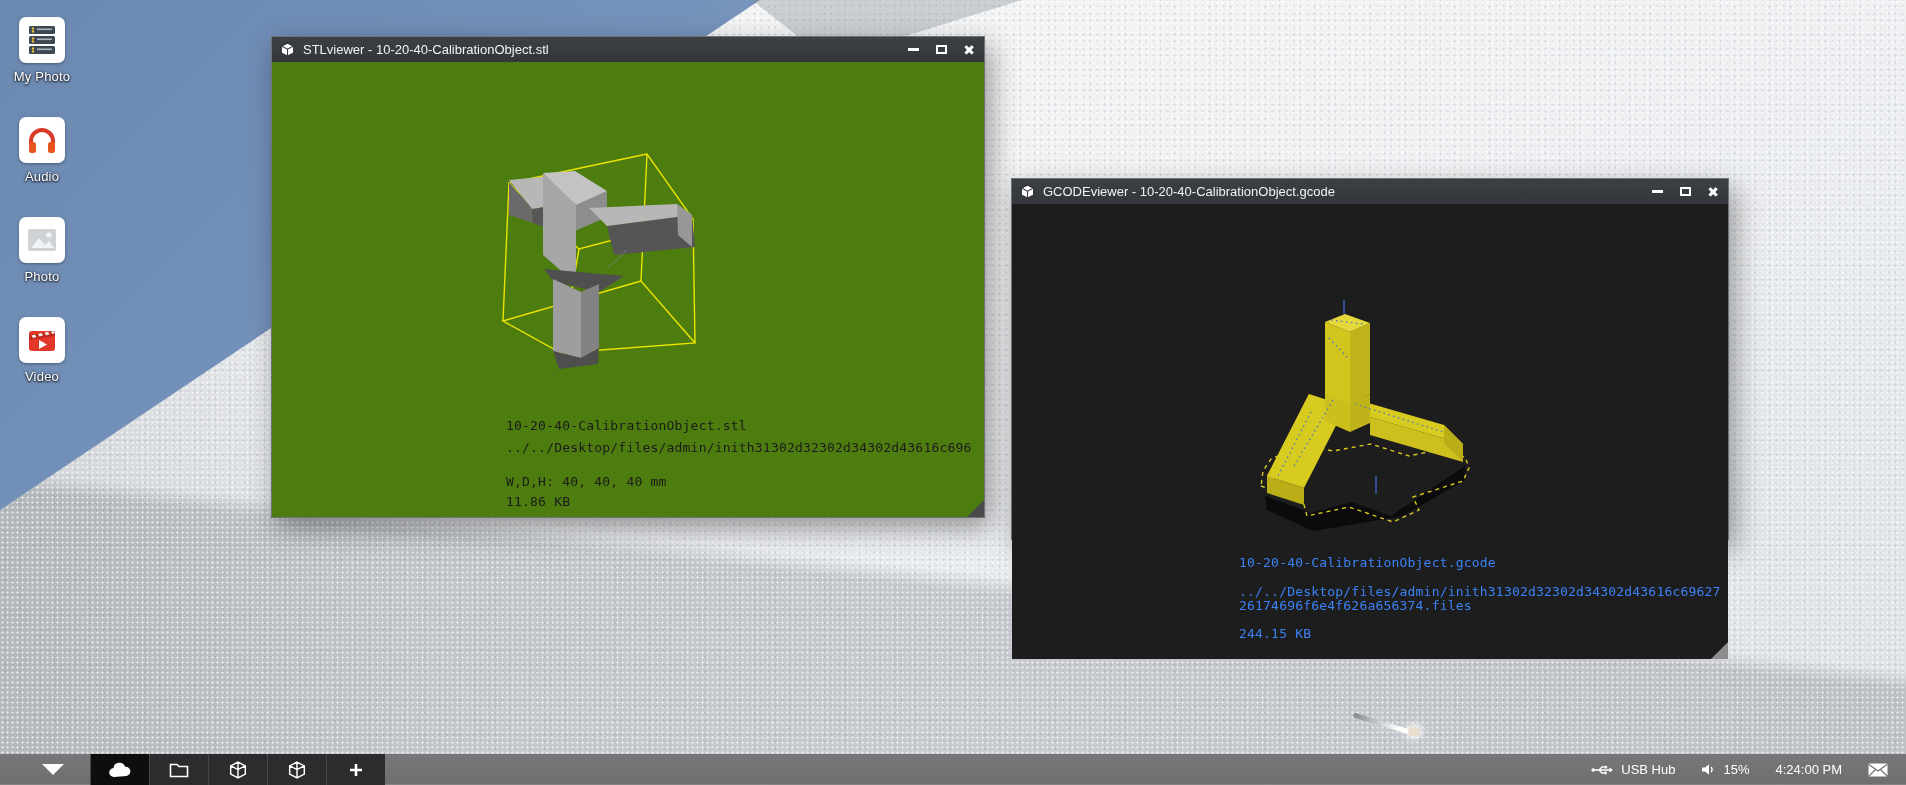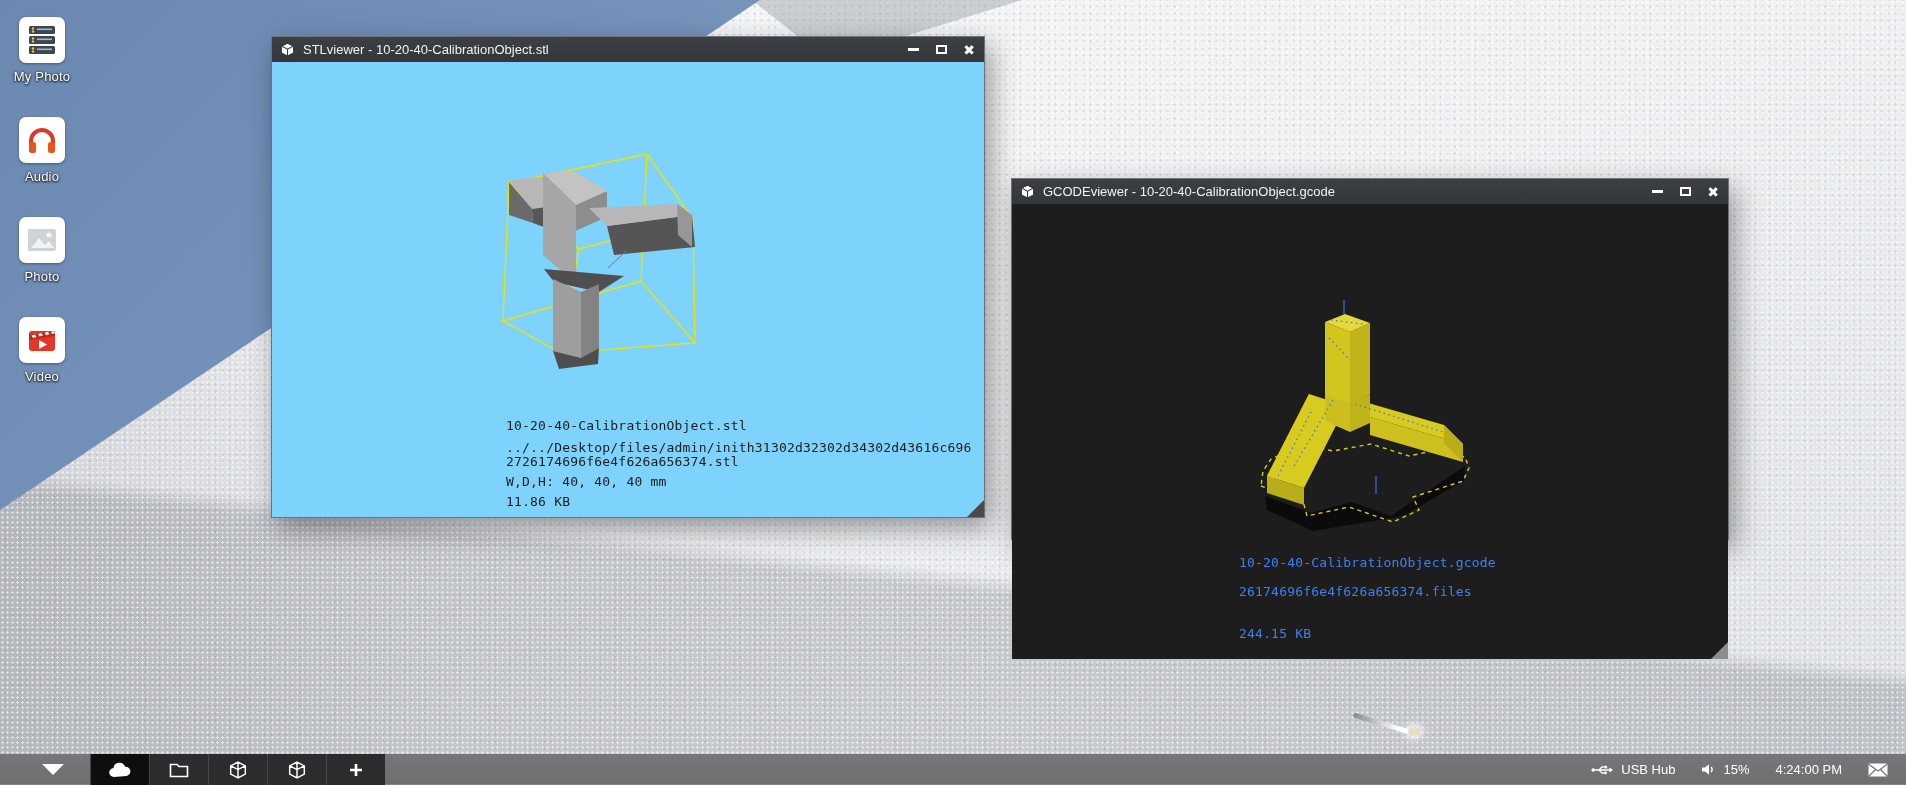--- a/index.html
+++ b/index.html
@@ -43,21 +43,21 @@
     padding:0 8px; color:#f2f2f2; }
   .titlebar .ttl { font-size:13px; margin-left:8px; white-space:nowrap; overflow:hidden; flex:1; }
   .winbtns { display:flex; align-items:center; gap:14px; margin-left:8px; }
   .wbtn { width:14px; height:14px; display:flex; align-items:center; justify-content:center; cursor:pointer; }
   .wbtn .min-glyph { width:11px; height:3px; background:#fff; }
   .wbtn .max-glyph { width:11px; height:9px; border:2px solid #fff; }
   .wbtn .cls-glyph { color:#fff; font-size:14px; font-weight:bold; line-height:1;
     font-family:"DejaVu Sans", sans-serif; }
   .win-content { position:relative; width:100%; height:455px; overflow:hidden; }
   .mono { font-family:"DejaVu Sans Mono", monospace; font-size:13px; letter-spacing:.2px; line-height:14px; }
-  .stl-content { background:#7dd3fc; color:#1c1c1c; }
+  .stl-content { background:#4d7c0f; color:#1c1c1c; }
   .gcode-content { background:#1d1d1d; color:#3b82f6; }
   .grip { position:absolute; right:0; bottom:0; width:0; height:0;
     border-left:17px solid transparent; }
   .grip-dark { border-bottom:17px solid #4a4a4a; }
   .grip-lite { border-bottom:17px solid #8d8d8d; }
   .abs { position:absolute; }
 
   
   .taskbar { position:absolute; left:0; top:754px; width:1906px; height:31px;
     background:linear-gradient(#77777a,#6e6e71); display:flex; align-items:stretch;
@@ -190,21 +190,20 @@
 
           <polygon points="72,128 72,200 100,207 100,141" fill="#9e9e9e"></polygon>
           <polygon points="100,141 118,133 118,197 100,207" fill="#838383"></polygon>
           <polygon points="72,200 100,207 118,197 117,213 78,218" fill="#4e4e4e"></polygon>
         </g>
       </svg>
 
       <div class="mono abs" style="left:234px; top:357px;">10-20-40-CalibrationObject.stl</div>
       <div class="mono abs" style="left:234px; top:379px; width:478px;">
         <div>../../Desktop/files/admin/inith31302d32302d34302d43616c696</div>
-        <div>2726174696f6e4f626a656374.stl</div>
       </div>
       <div class="mono abs" style="left:234px; top:413px;">W,D,H: 40, 40, 40 mm</div>
       <div class="mono abs" style="left:234px; top:433px;">11.86 KB</div>
       <div class="grip grip-dark"></div>
     </div>
   </div>
 
   <div class="window" style="left:1011px; top:134px; width:718px; height:362px; background:#1d1d1d;margin-top:44px;">
     <div class="titlebar">
       <svg width="15" height="15" viewBox="0 0 16 16">
@@ -258,20 +257,21 @@
           <line x1="82" y1="100" x2="42" y2="168" stroke-dasharray="1.5 3.5"></line>
           <line x1="104" y1="104" x2="192" y2="132" stroke-dasharray="1.5 3.5"></line>
           <line x1="60" y1="112" x2="26" y2="178" stroke-dasharray="1.5 3.5"></line>
           <line x1="80" y1="20" x2="112" y2="24" stroke-dasharray="1.5 3.5"></line>
           <line x1="125" y1="176" x2="125" y2="194"></line>
         </g>
       </svg>
 
       <div class="mono abs" style="left:227px; top:352px;">10-20-40-CalibrationObject.gcode</div>
       <div class="mono abs" style="left:227px; top:381px; width:490px;">
+        <div>../../Desktop/files/admin/inith31302d32302d34302d43616c69627</div>
         <div>26174696f6e4f626a656374.files</div>
       </div>
       <div class="mono abs" style="left:227px; top:423px;">244.15 KB</div>
       <div class="grip grip-lite"></div>
     </div>
   </div>
 
   <div class="taskbar">
     <div class="tb-chevron"></div>
 

